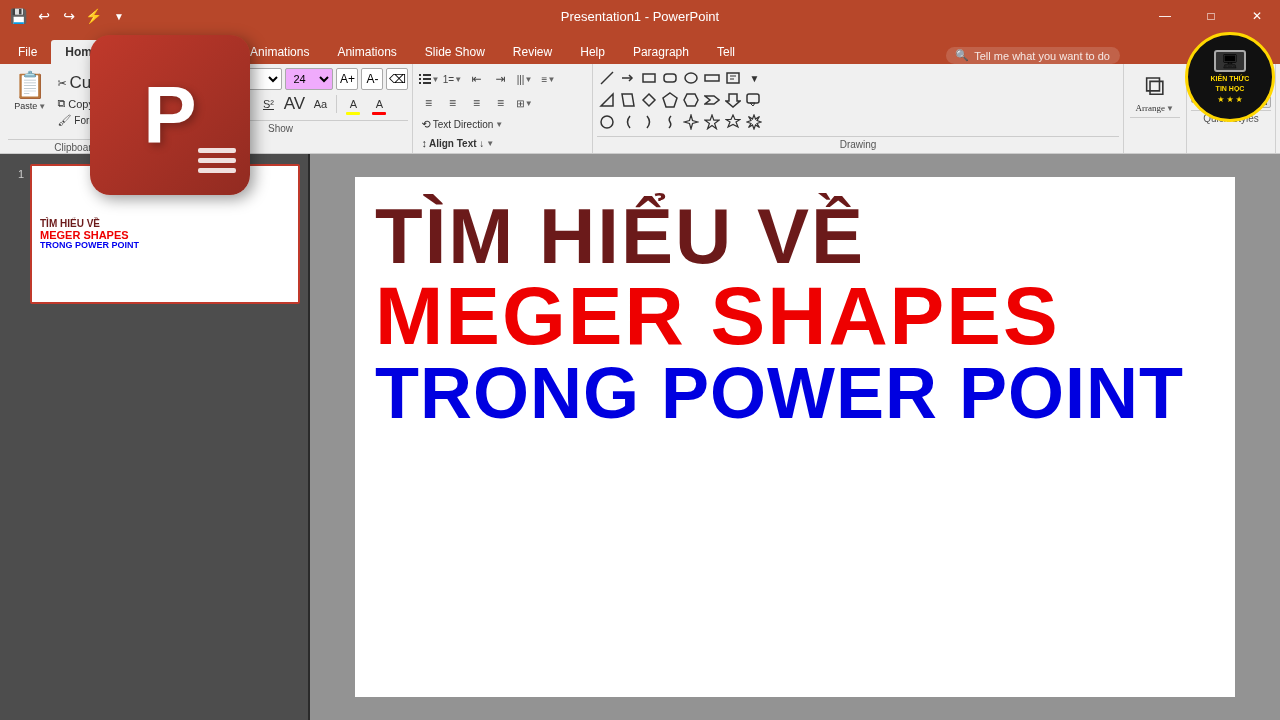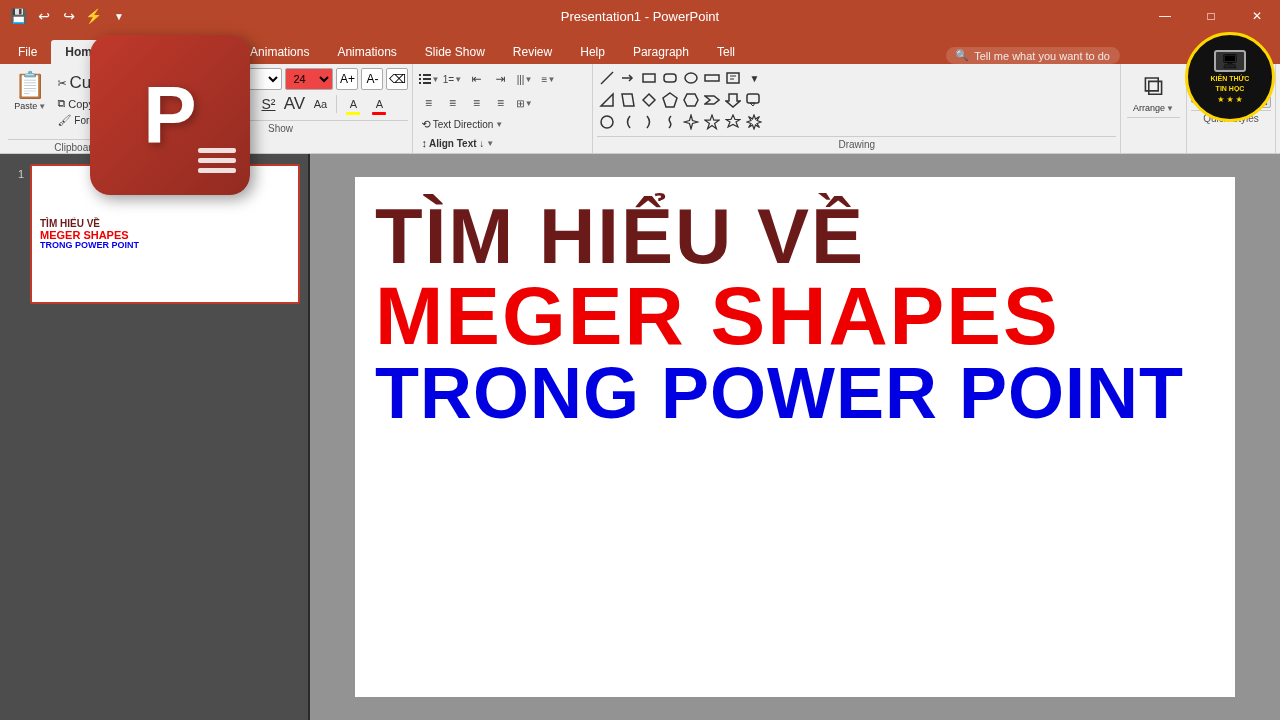--- a/index.html
+++ b/index.html
@@ -89,21 +89,21 @@
       border: 1px solid #aaa;
       background: white;
       font-size: 11px;
       padding: 0 3px;
       border-radius: 2px;
     }
     .font-size-select {
       width: 48px;
       height: 22px;
       border: 1px solid #aaa;
-      background: #ef4444;
+      background: #f0abfc;
       font-size: 11px;
       padding: 0 3px;
       border-radius: 2px;
     }
     .font-sm-btn {
       width: 22px; height: 22px;
       border: 1px solid #aaa;
       background: white;
       display: flex; align-items: center; justify-content: center;
       cursor: pointer; border-radius: 2px; font-size: 12px;
@@ -416,21 +416,21 @@
       </select>
       <div class="font-sm-btn" title="Increase Font Size">A+</div>
       <div class="font-sm-btn" title="Decrease Font Size">A-</div>
       <div class="font-sm-btn" title="Clear Formatting">⌫</div>
     </div>
     <div class="font-format-row">
       <div class="fmt-btn bold">B</div>
       <div class="fmt-btn italic">I</div>
       <div class="fmt-btn underline">U</div>
       <div class="fmt-btn" style="text-decoration:line-through;">S</div>
-      <div class="fmt-btn" style="font-size:14px;text-decoration:underline;">S²</div>
+      <div class="fmt-btn" style="font-size:11px;text-decoration:underline;">S²</div>
       <div class="fmt-btn" style="font-size:17px;">AV</div>
       <div class="fmt-btn" style="font-size:11px;">Aa</div>
       <div style="width:1px;height:18px;background:#ccc;margin:0 2px;"></div>
       <div class="fmt-btn" style="font-size:11px;position:relative;">
         <span>A</span>
         <span style="position:absolute;bottom:1px;left:50%;transform:translateX(-50%);width:14px;height:3px;background:yellow;border-radius:1px;"></span>
       </div>
       <div class="fmt-btn" style="font-size:11px;position:relative;">
         <span>A</span>
         <span style="position:absolute;bottom:1px;left:50%;transform:translateX(-50%);width:14px;height:3px;background:red;border-radius:1px;"></span>
@@ -632,21 +632,21 @@
             <polygon points="8,1 9.5,5 13.5,2.5 11,6.5 15,8 11,9.5 13.5,13.5 9.5,11 8,15 6.5,11 2.5,13.5 5,9.5 1,8 5,6.5 2.5,2.5 6.5,5" fill="none" stroke="#333" stroke-width="1.2"></polygon>
           </svg>
       </div>
     </div>
     <div class="ribbon-group-label" style="font-size:10px;color:#555;text-align:center;border-top:1px solid #ccc;padding-top:2px;width:100%;">Drawing</div>
   </div>
 
   <div class="arrange-group">
     <div class="arrange-big-btn">
       <div style="font-size:28px;">⧉</div>
-      <div style="font-size:9px;display:flex;align-items:center;gap:1px;">
+      <div style="font-size:9px;display:flex;align-items:center;gap:1px;font-family:Liberation Serif, serif;">
         <span>Arrange</span>
         <span class="dd-arrow">▼</span>
       </div>
     </div>
     <div class="ribbon-group-label" style="font-size:10px;color:#555;text-align:center;border-top:1px solid #ccc;padding-top:2px;width:100%;"></div>
   </div>
 
   <div class="qstyle-group">
     <div style="display:flex;align-items:center;gap:2px;">
       <div style="display:flex;flex-direction:column;gap:2px;">

